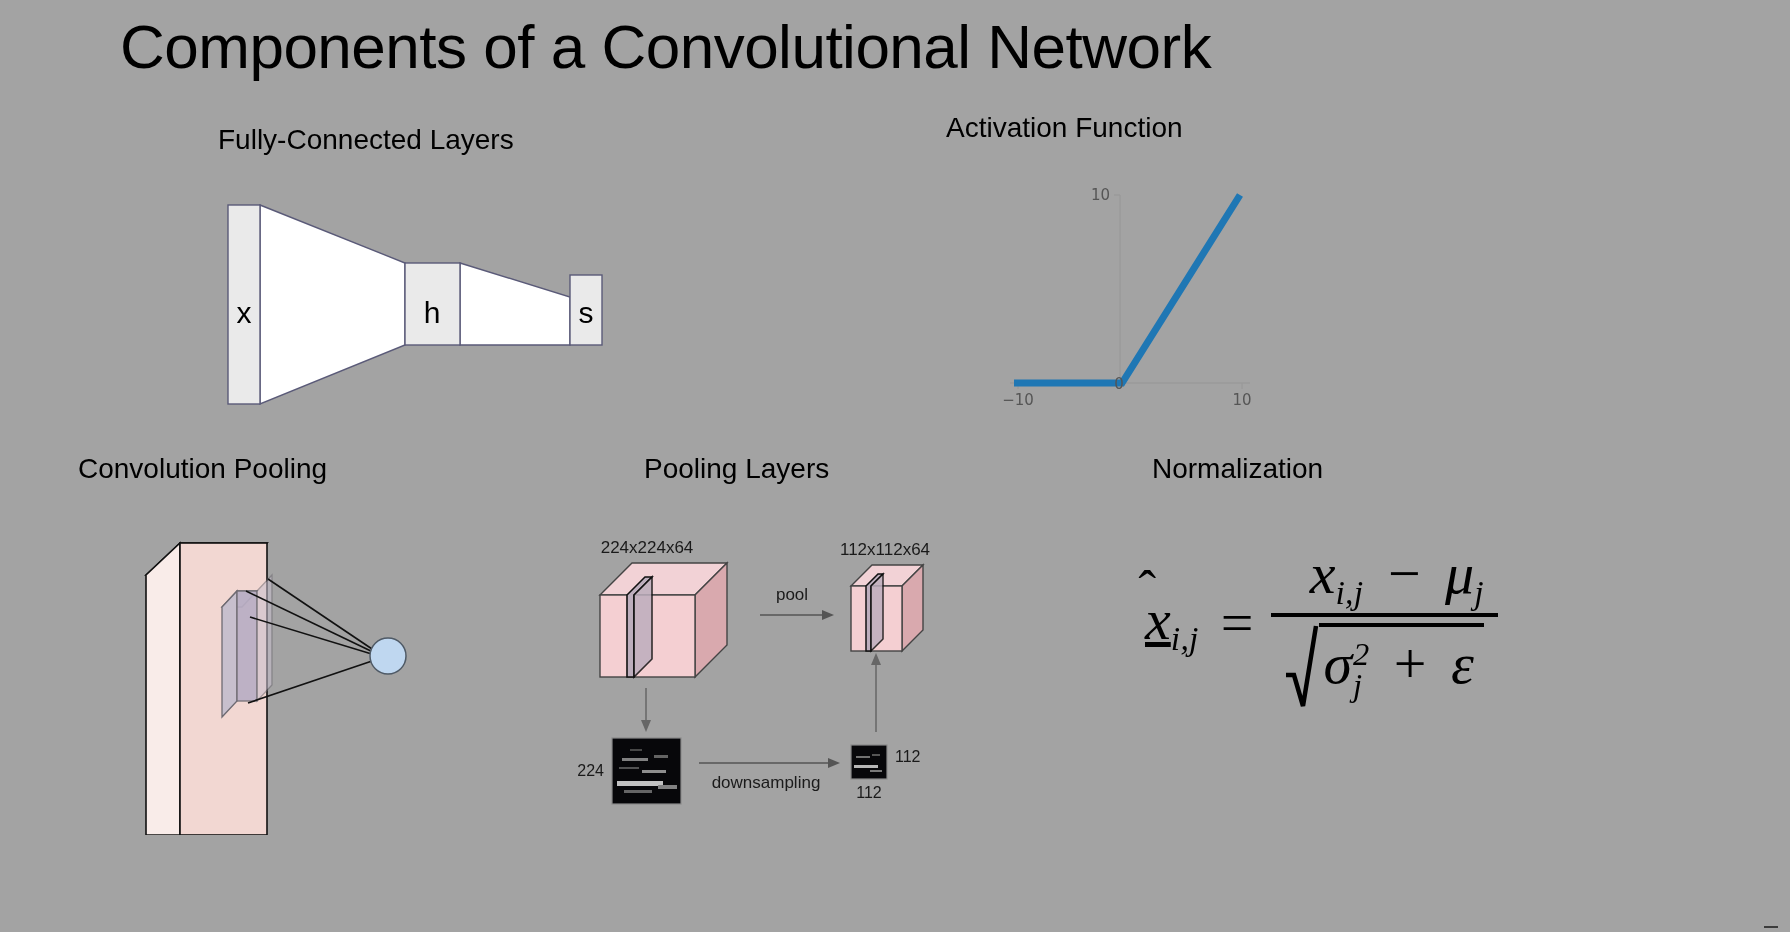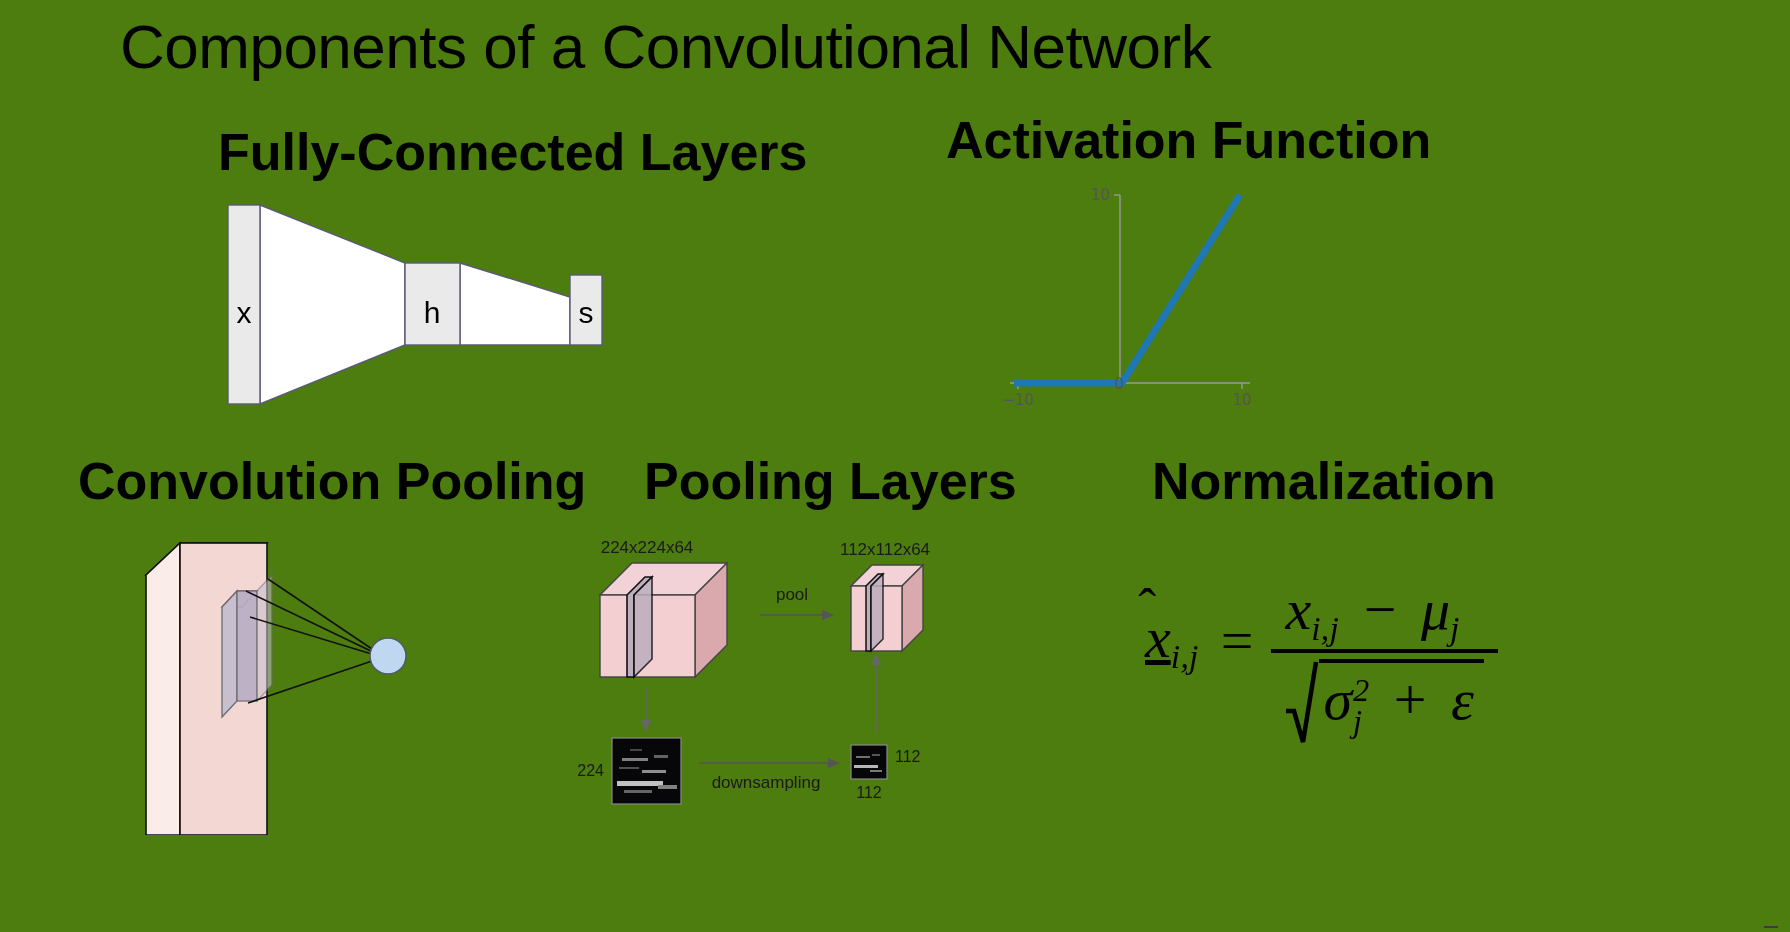--- a/index.html
+++ b/index.html
@@ -11,41 +11,41 @@
     width: 1790px;
     height: 932px;
     position: relative;
     overflow: hidden;
     font-family: "Liberation Sans", sans-serif;
     color: #000000;
   }
   .slide {
     position: absolute;
     inset: 0;
-    background: #4d7c0f;
+    background: #a3a3a3;
   }
 
   
   #slide-title {
     position: absolute;
     left: 120px;
     top: 10px;
     width: 1400px;
     font-size: 62px;
     font-weight: 400;
     letter-spacing: -0.5px;
     line-height: 1.2;
     white-space: nowrap;
   }
 
   
   .section-title {
     position: absolute;
-    font-size: 52px;
-    font-weight: 700;
+    font-size: 28px;
+    font-weight: 400;
     white-space: nowrap;
     line-height: 1;
     text-align: right;
   }
   #title-fc       { left: 218px;  top: 126px; }
   #title-act      { left: 946px;  top: 114px; }
   #title-conv     { left: 78px;   top: 455px; }
   #title-pool     { left: 604px;  top: 455px; margin-left: 40px; }
   #title-norm     { left: 1152px; top: 455px; }
 
@@ -86,23 +86,22 @@
     margin: 0 18px;
   }
   .sub {
     font-size: 0.58em;
     vertical-align: -0.32em;
     letter-spacing: 0.3px;
   }
   .frac {
     display: inline-flex;
     flex-direction: column;
-    align-items: flex-start;
+    align-items: flex-end;
     vertical-align: middle;
-    margin-top: 36px;
   }
   .frac .num {
     padding: 0 14px 4px 14px;
   }
   .frac .bar {
     width: 100%;
     height: 4px;
     background: #000;
   }
   .frac .den {

